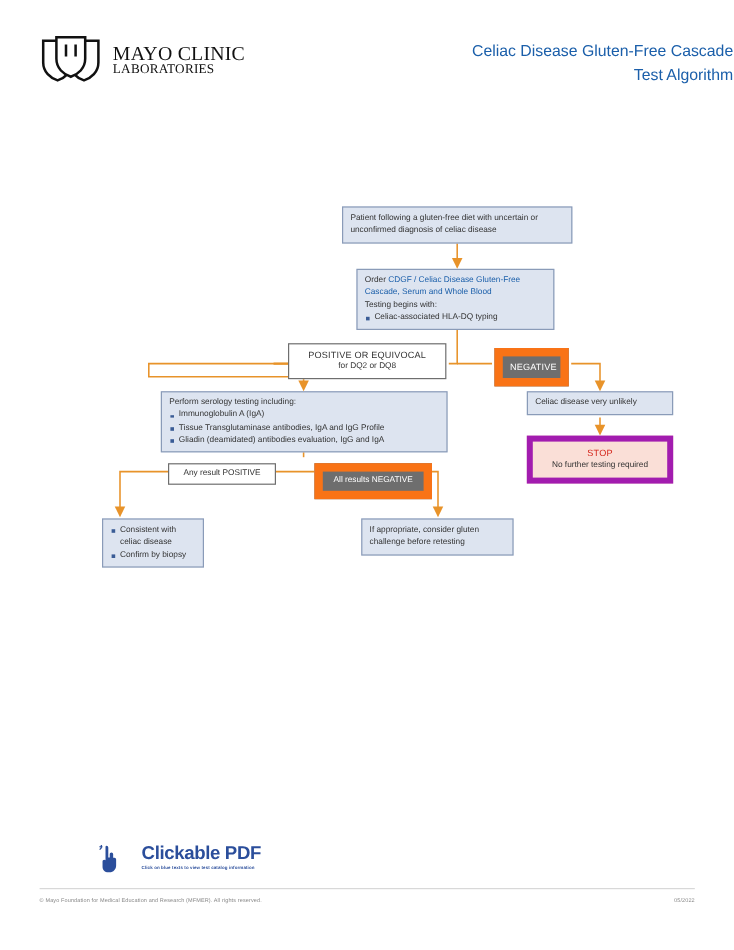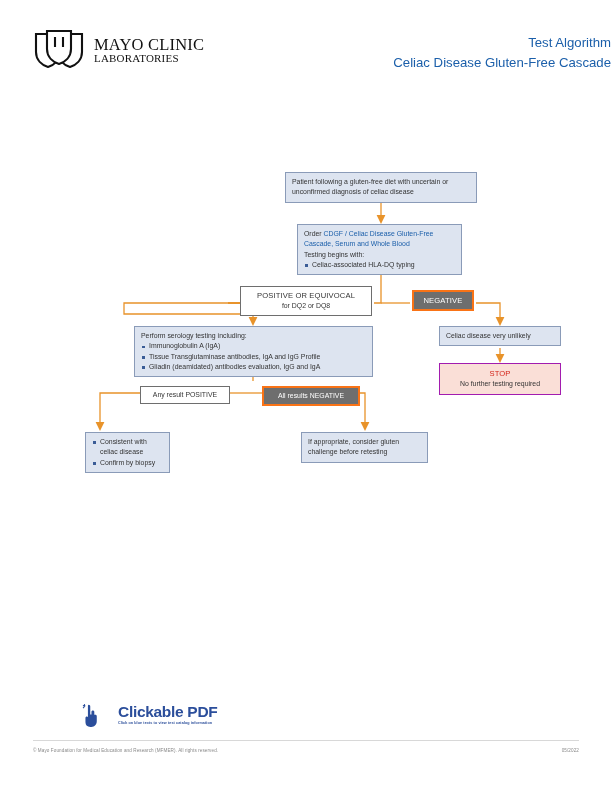--- a/index.html
+++ b/index.html
@@ -63,29 +63,29 @@
   
   .box-white {
     background: #FFFFFF;
     border: 1px solid #6E6E6E;
     text-align: center;
     padding: 3px 6px;
   }
   
   .box-gray {
     background: #6E6E6E;
-    border: 2px solid #f97316;
+    border: 7px solid #f97316;
     color: #FFFFFF;
     text-align: center;
     padding: 3px 6px;
   }
   
   .box-red {
     background: #FADFD7;
-    border: 1px solid #a21caf;
+    border: 5px solid #a21caf;
     text-align: center;
     padding: 4px 6px;
   }
 
   .link-blue { color: #1B5FAA; }
   .stop-word { color: #D4251A; display: block; }
   .emph { font-size: 7.6px; letter-spacing: 0.15px; }
   .sub  { font-size: 6.9px; }
 
   ul.blist {
@@ -169,22 +169,22 @@
         <path d="M60 14 L60 34"></path>
       </g>
     </svg>
     <div id="logo-wordmark">
       <span class="l1">MAYO CLINIC</span>
       <span class="l2">LABORATORIES</span>
     </div>
   </div>
 
   <div id="doc-title">
+    <div>Celiac Disease Gluten-Free Cascade</div>
     <div>Test Algorithm</div>
-    <div>Celiac Disease Gluten-Free Cascade</div>
   </div>
 
 </div>
 
 <div id="flow">
 
   <svg id="connectors" viewBox="0 0 612 792">
     <g stroke="#E8932A" stroke-width="1.3" fill="none">
 
       <path d="M381 200 L381 218"></path>

